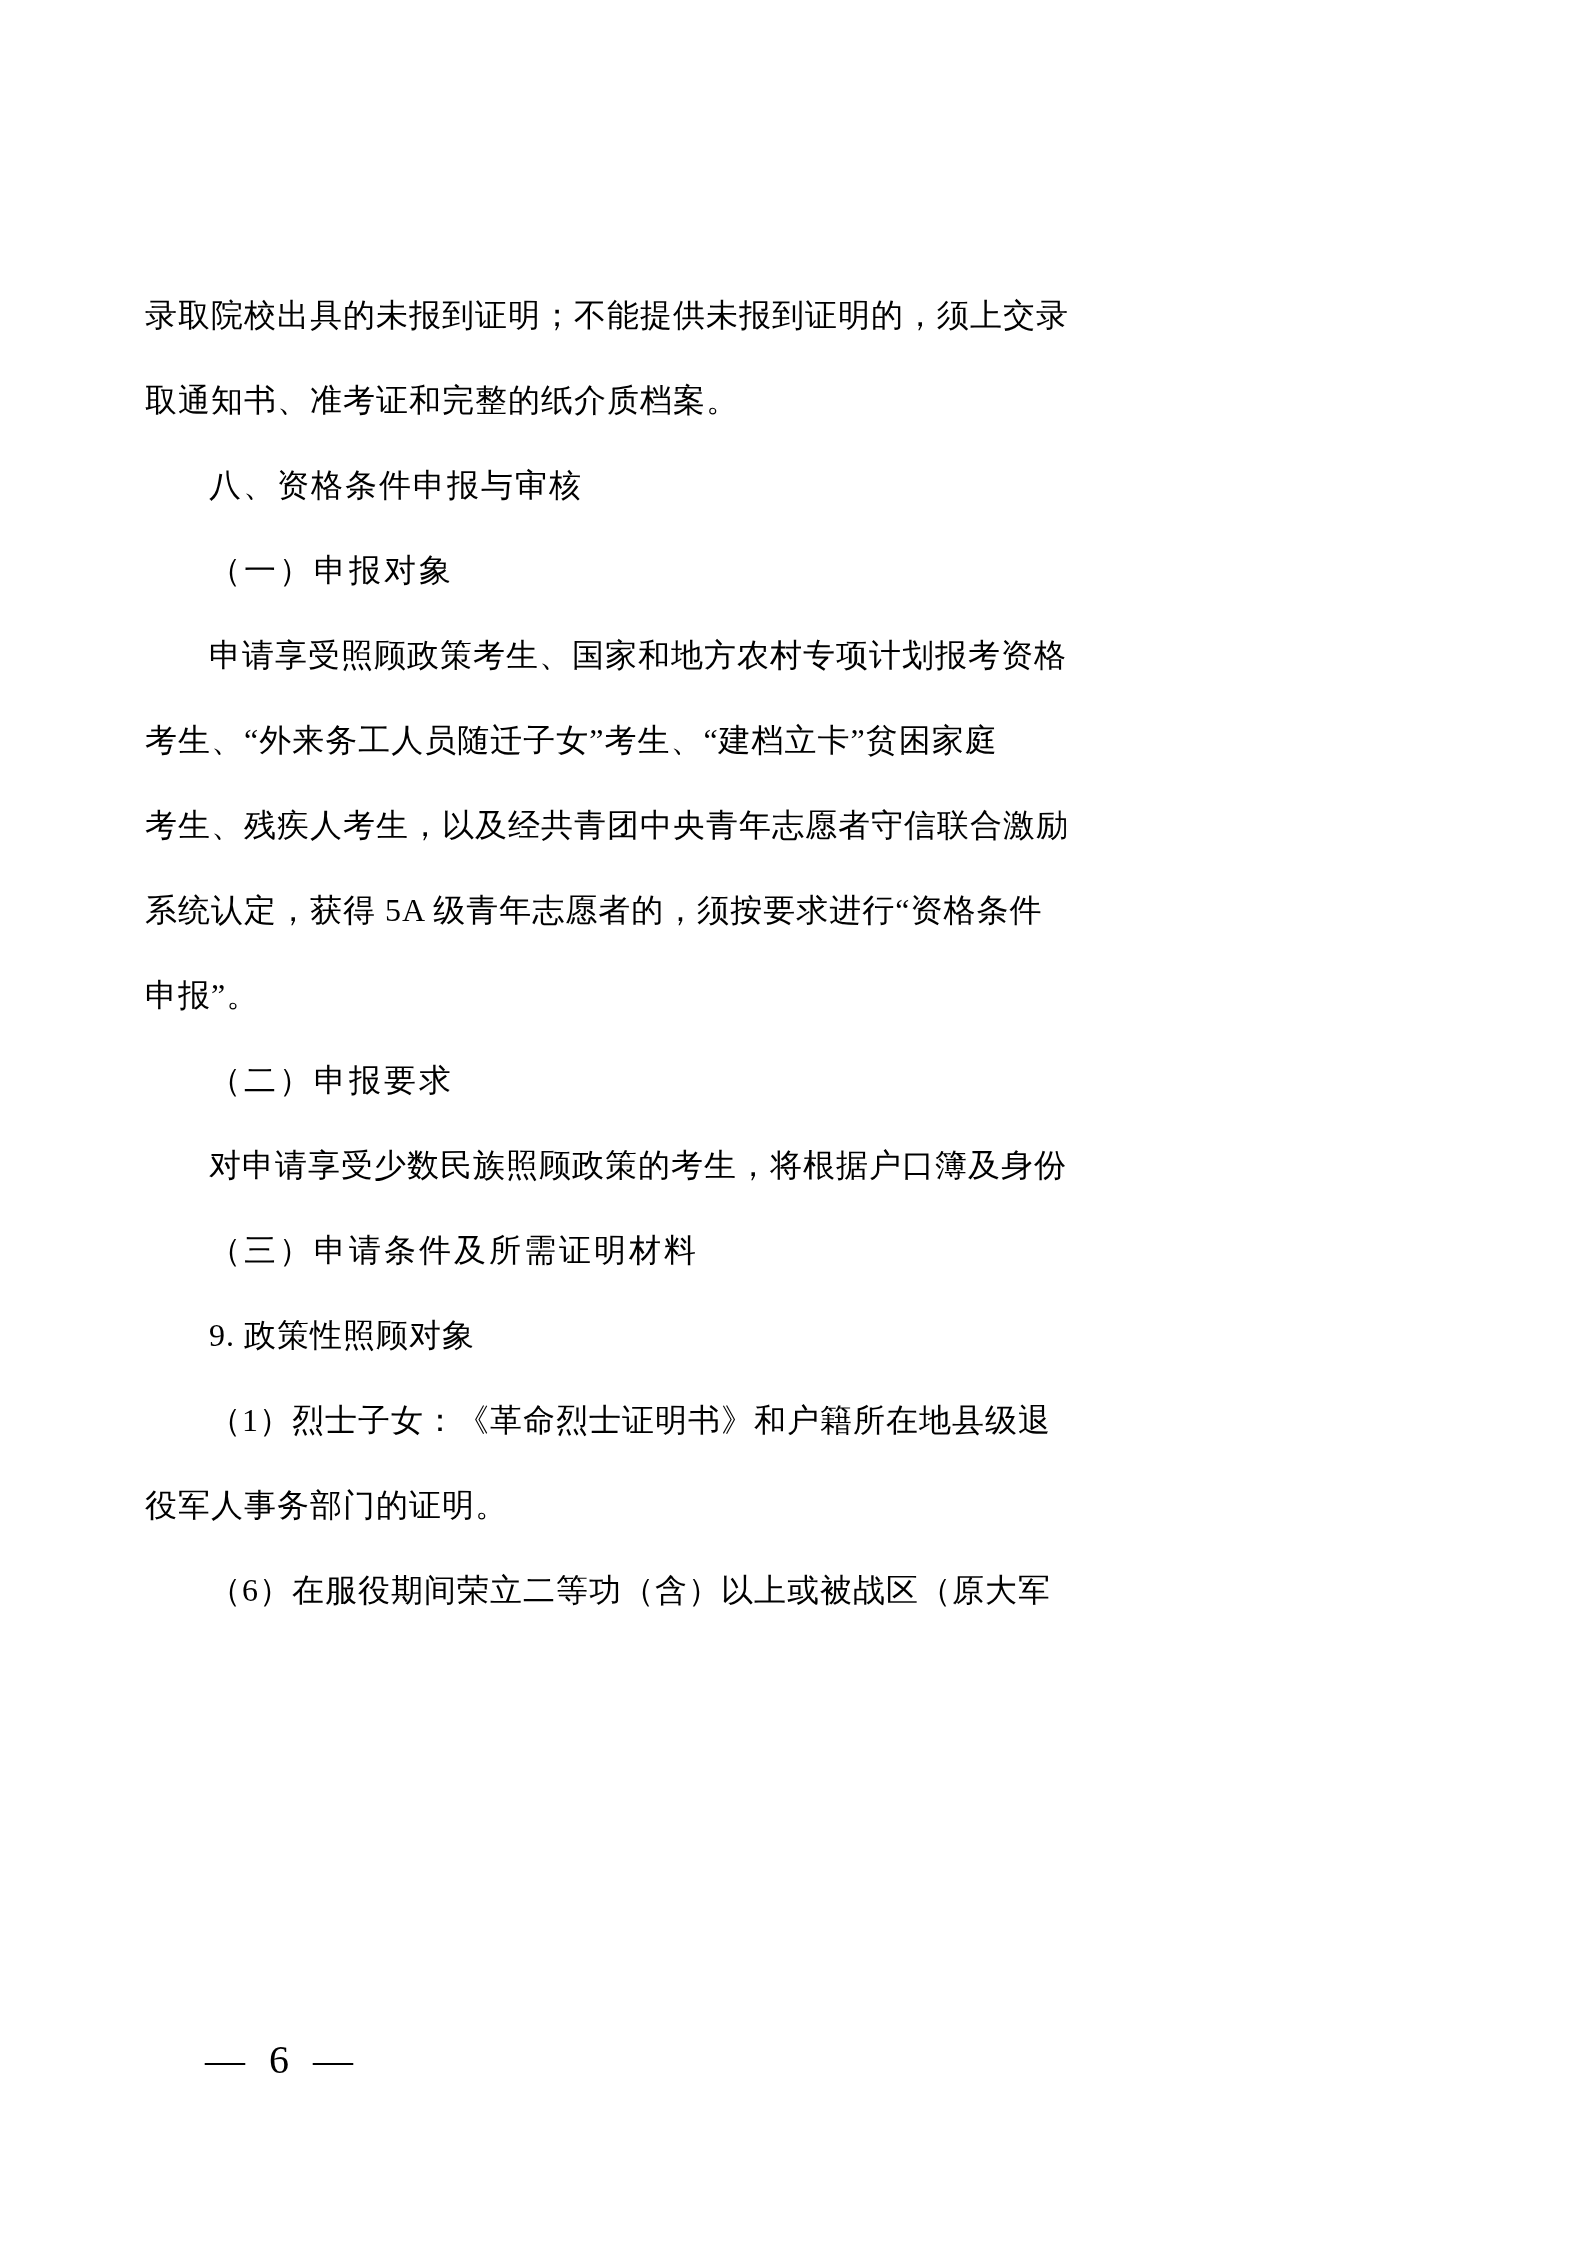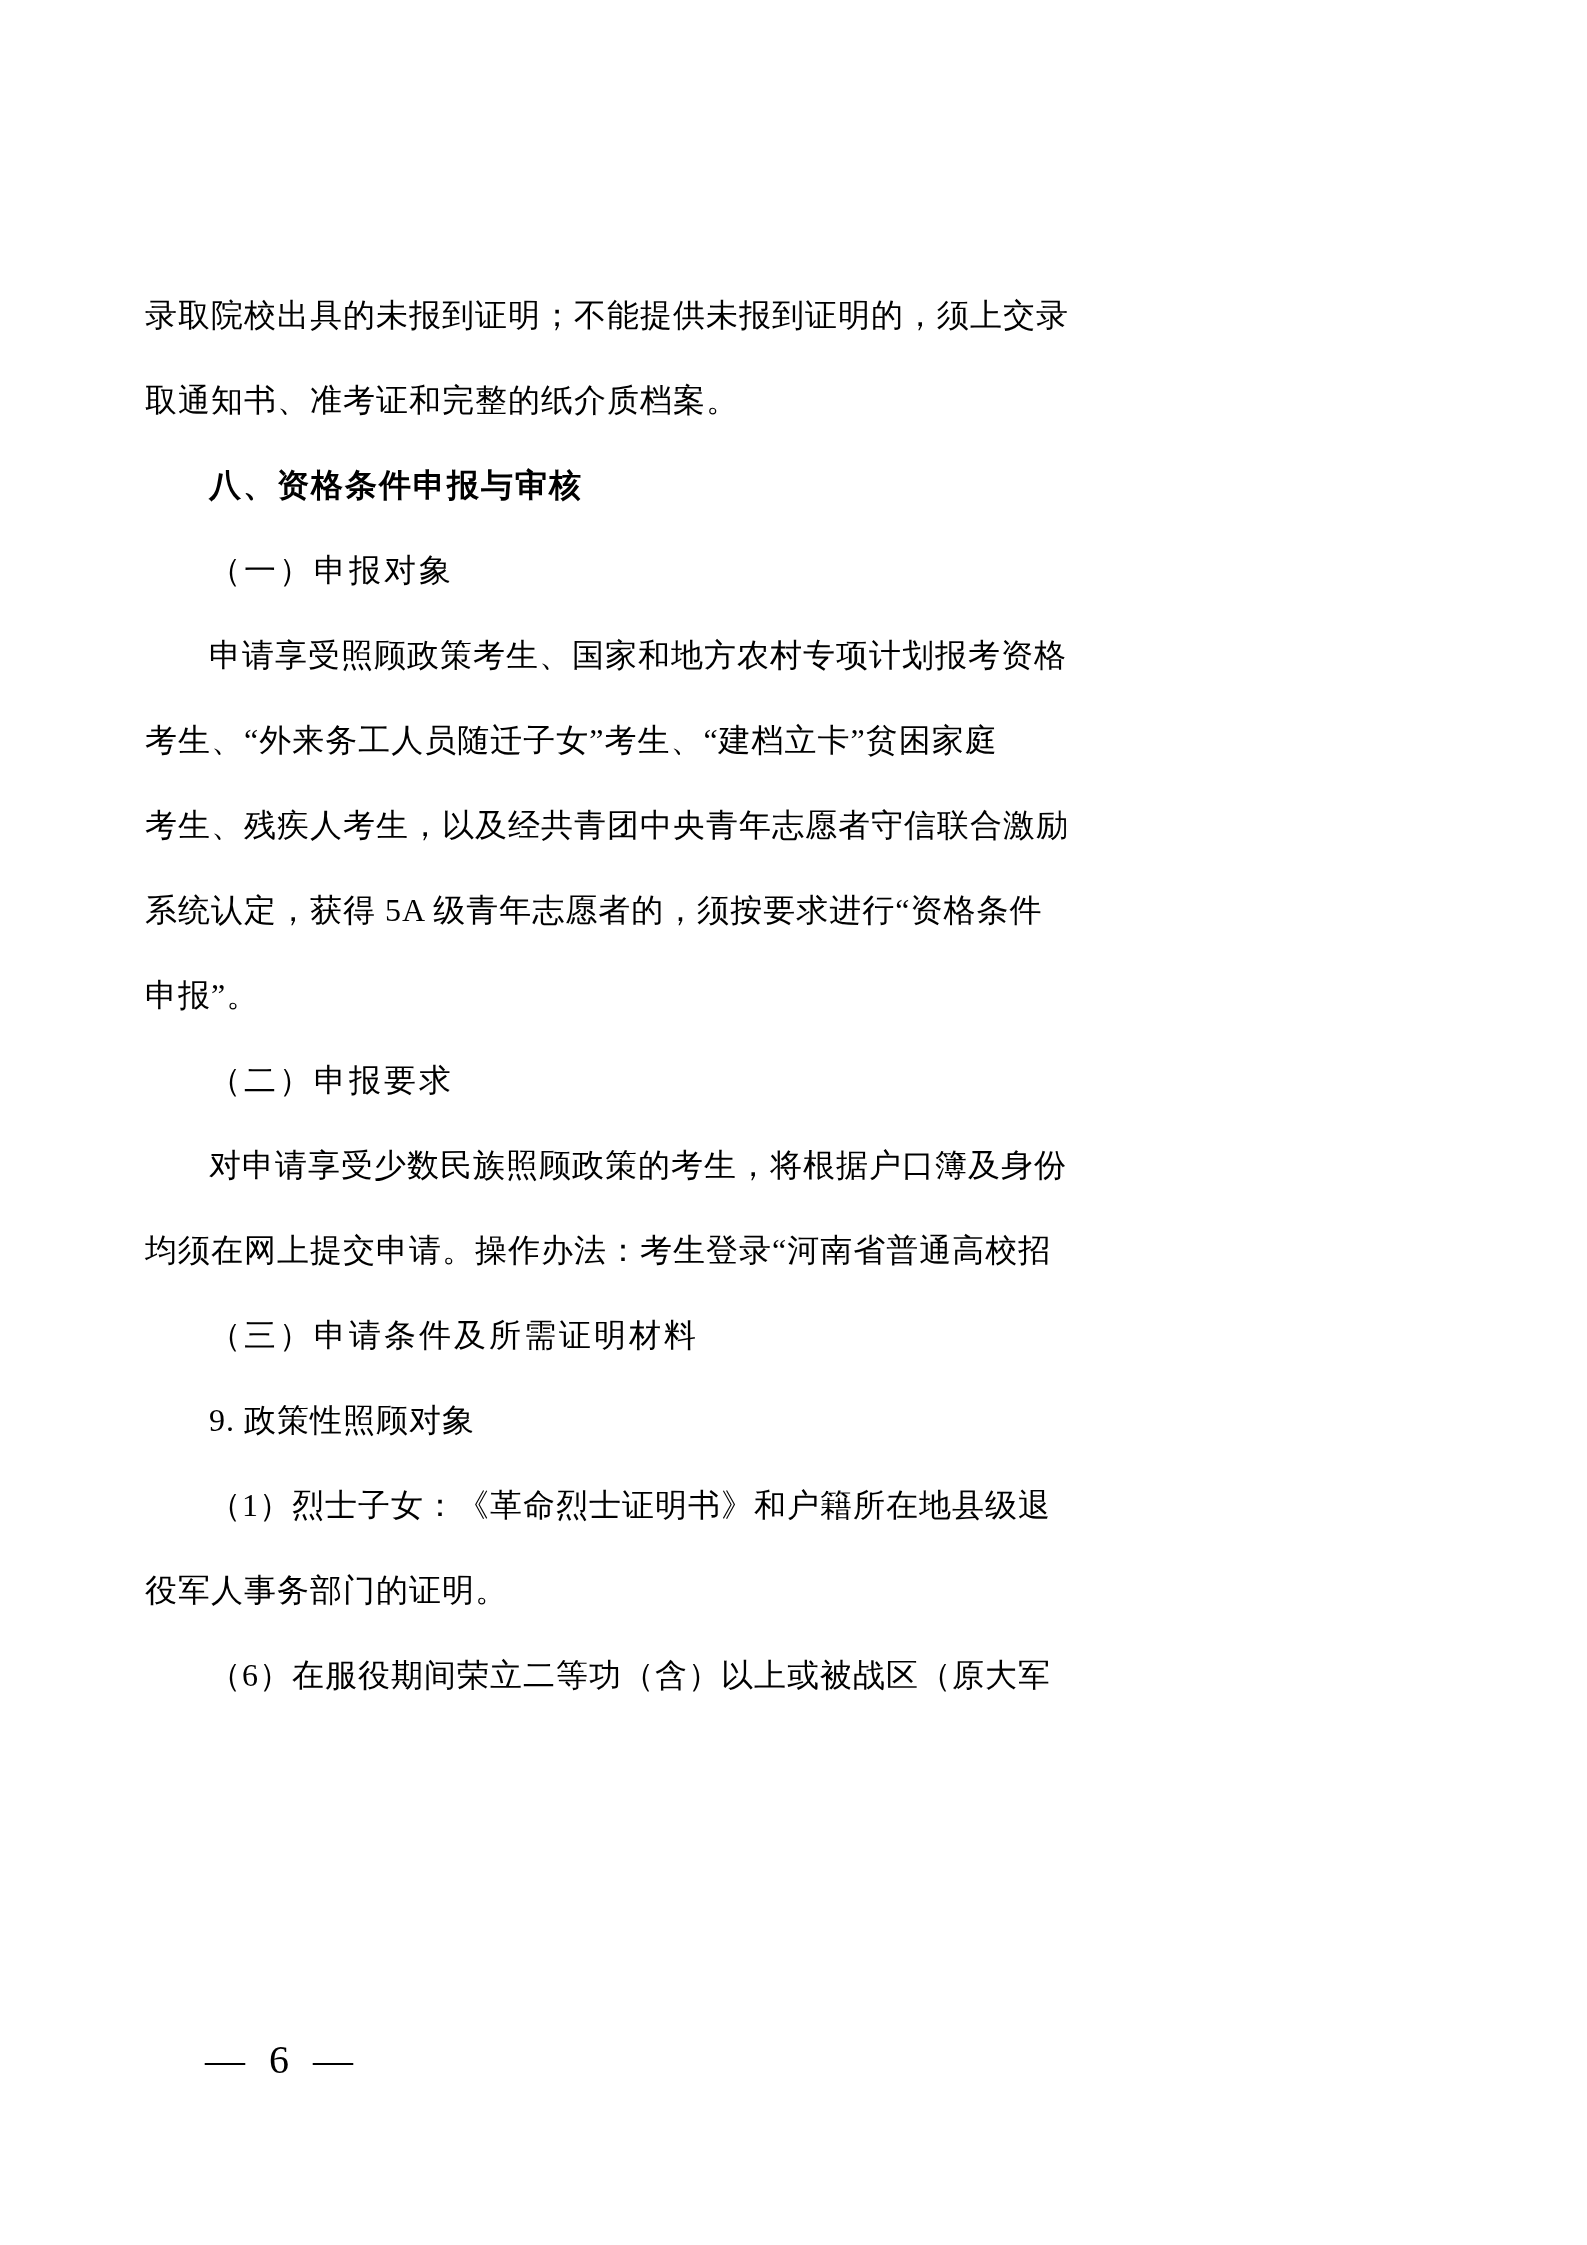--- a/index.html
+++ b/index.html
@@ -27,21 +27,21 @@
     height: 85px;
     line-height: 85px;
     white-space: nowrap;
     letter-spacing: 1px;
   }
   .line.indent {
     text-indent: 2em;
   }
   .line.heading {
     font-family: "Liberation Sans", "DejaVu Sans", sans-serif;
-    font-weight: 700;
+    font-weight: 400;
     letter-spacing: 2px;
   }
   .line.sub {
     letter-spacing: 3px;
   }
   .footer {
     position: absolute;
     left: 205px;
     top: 2030px;
     height: 60px;
@@ -61,21 +61,20 @@
       <div class="line body">取通知书、准考证和完整的纸介质档案。</div>
       <div class="line heading indent">八、资格条件申报与审核</div>
       <div class="line sub indent">（一）申报对象</div>
       <div class="line body indent">申请享受照顾政策考生、国家和地方农村专项计划报考资格</div>
       <div class="line body">考生、“外来务工人员随迁子女”考生、“建档立卡”贫困家庭</div>
       <div class="line body">考生、残疾人考生，以及经共青团中央青年志愿者守信联合激励</div>
       <div class="line body">系统认定，获得 5A 级青年志愿者的，须按要求进行“资格条件</div>
       <div class="line body">申报”。</div>
       <div class="line sub indent">（二）申报要求</div>
       <div class="line body indent">对申请享受少数民族照顾政策的考生，将根据户口簿及身份</div>
-      <div class="line body">均须在网上提交申请。操作办法：考生登录“河南省普通高校招</div>
       <div class="line sub indent">（三）申请条件及所需证明材料</div>
       <div class="line body indent">9. 政策性照顾对象</div>
       <div class="line body indent">（1）烈士子女：《革命烈士证明书》和户籍所在地县级退</div>
       <div class="line body">役军人事务部门的证明。</div>
       <div class="line body indent">（6）在服役期间荣立二等功（含）以上或被战区（原大军</div>
     </div>
   <div class="footer">— 6 —</div>
 </div>
 
 </body></html>

